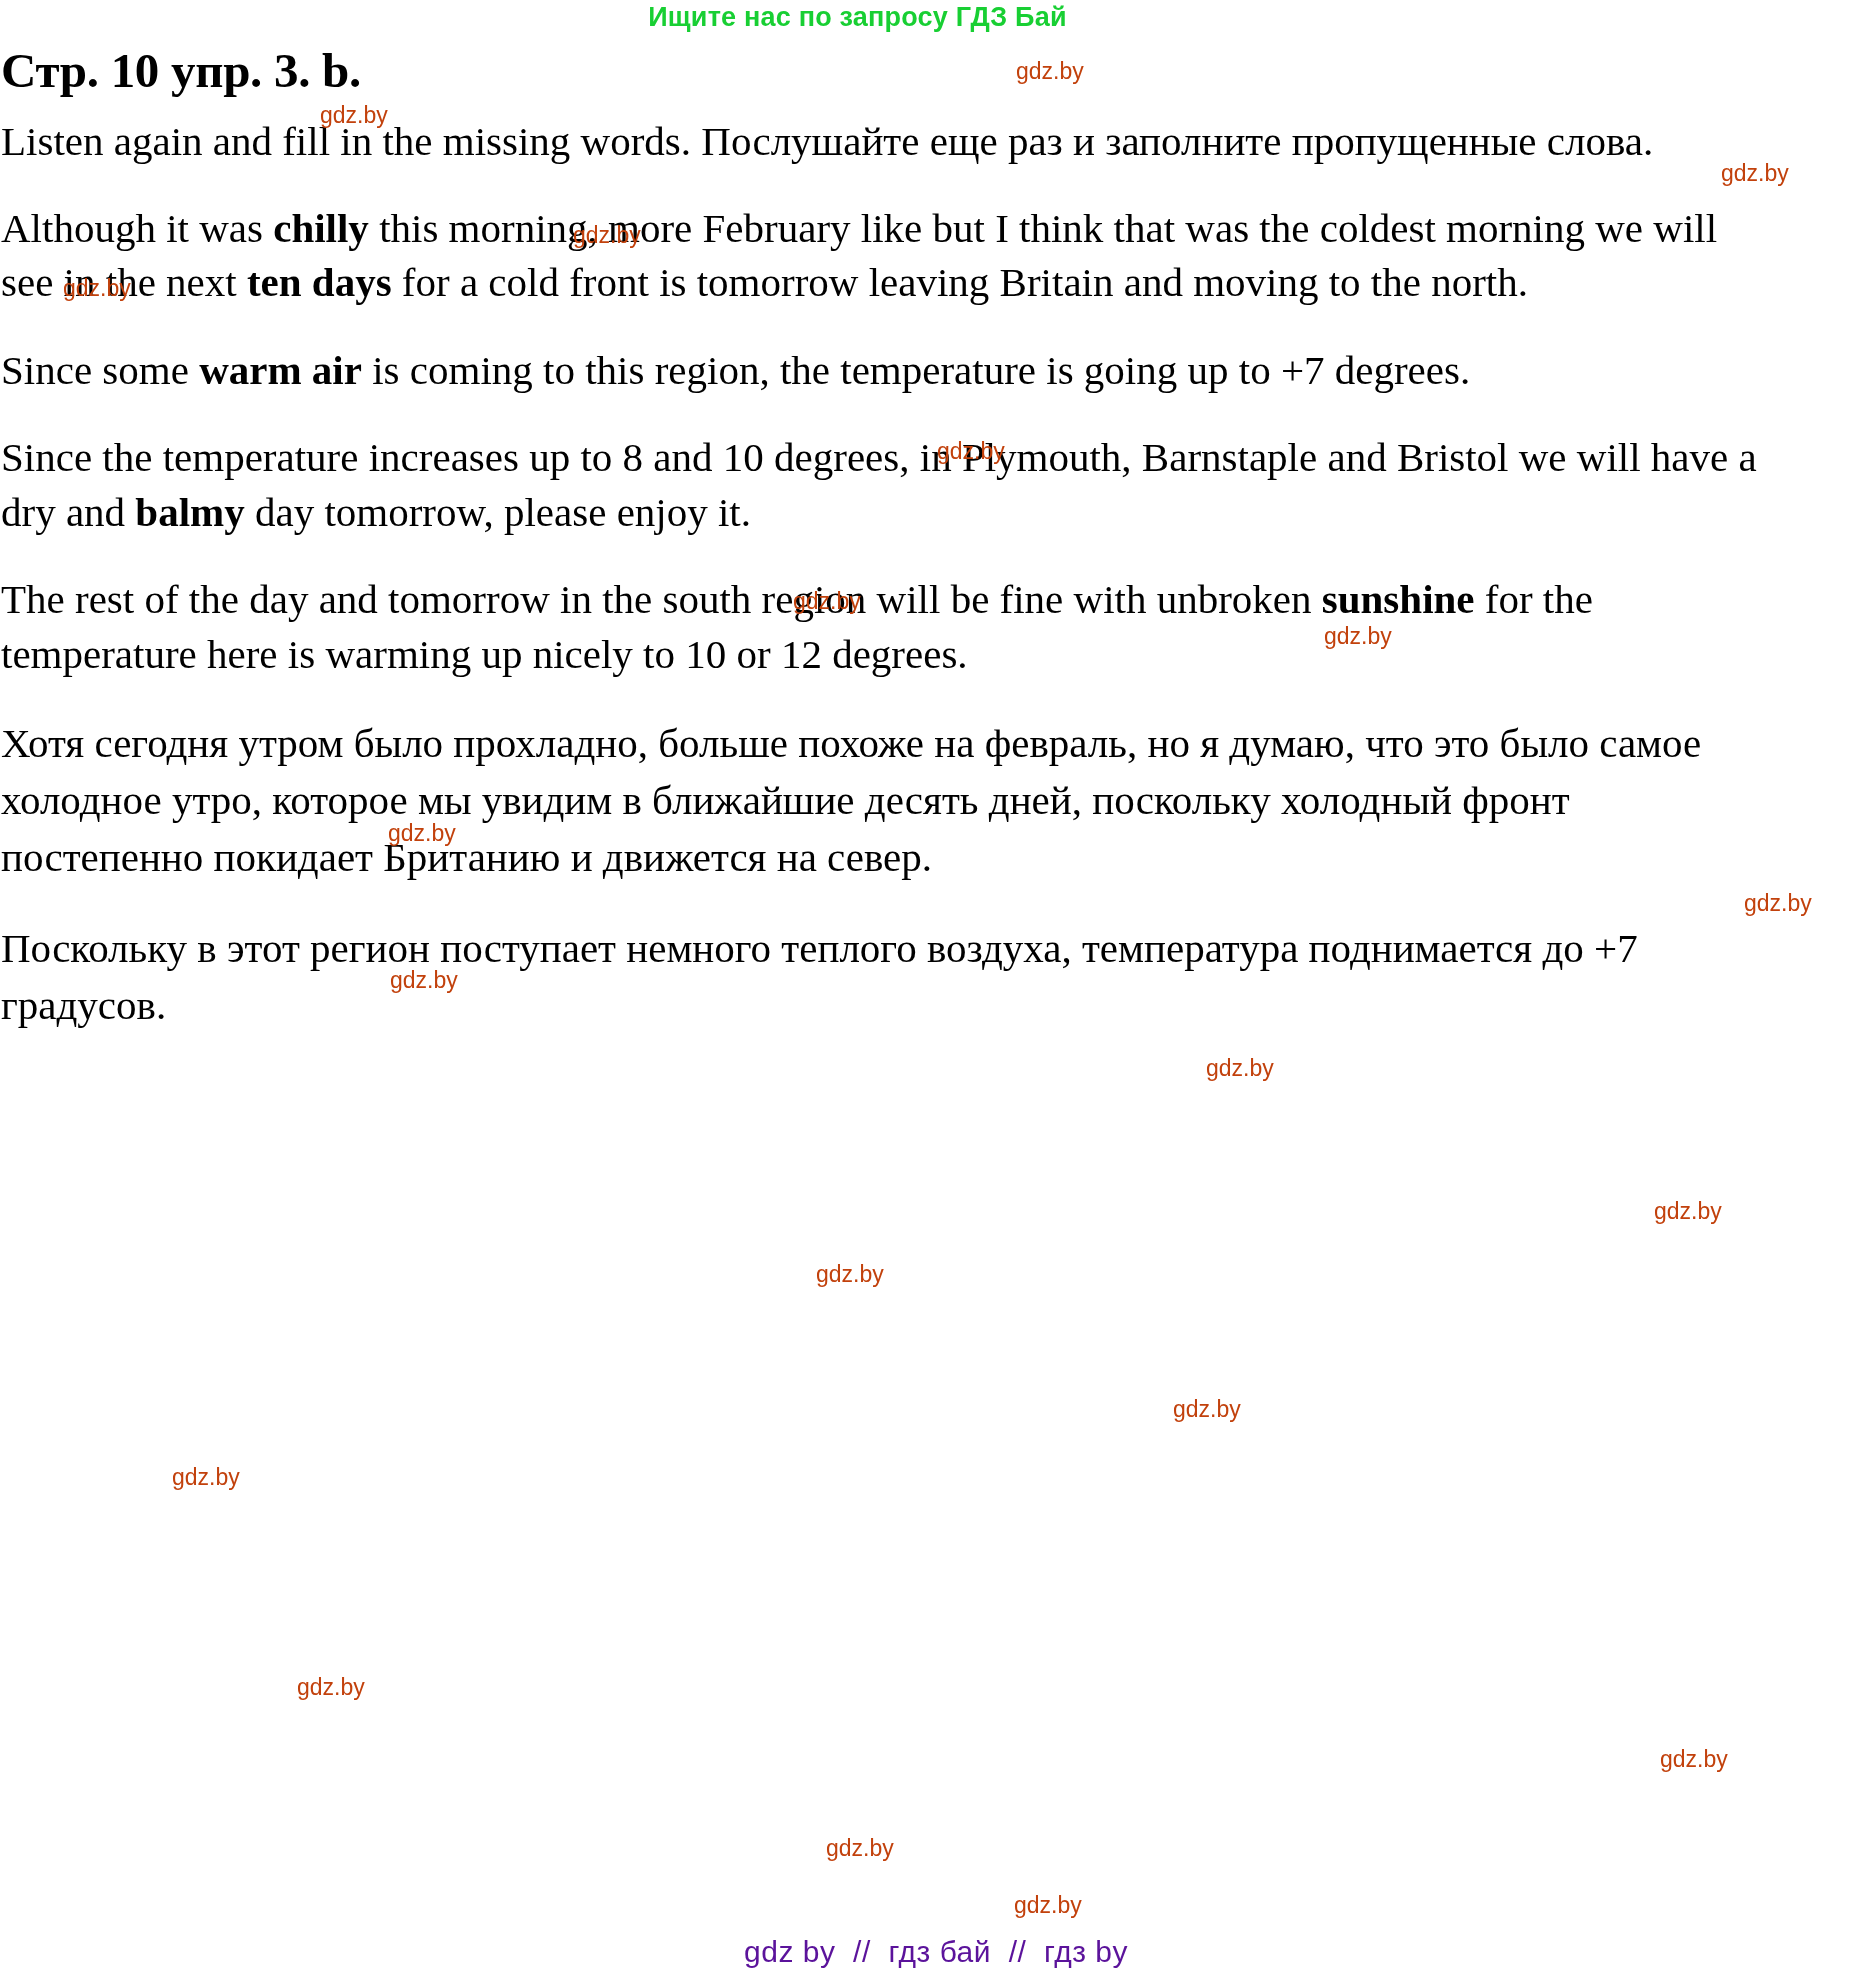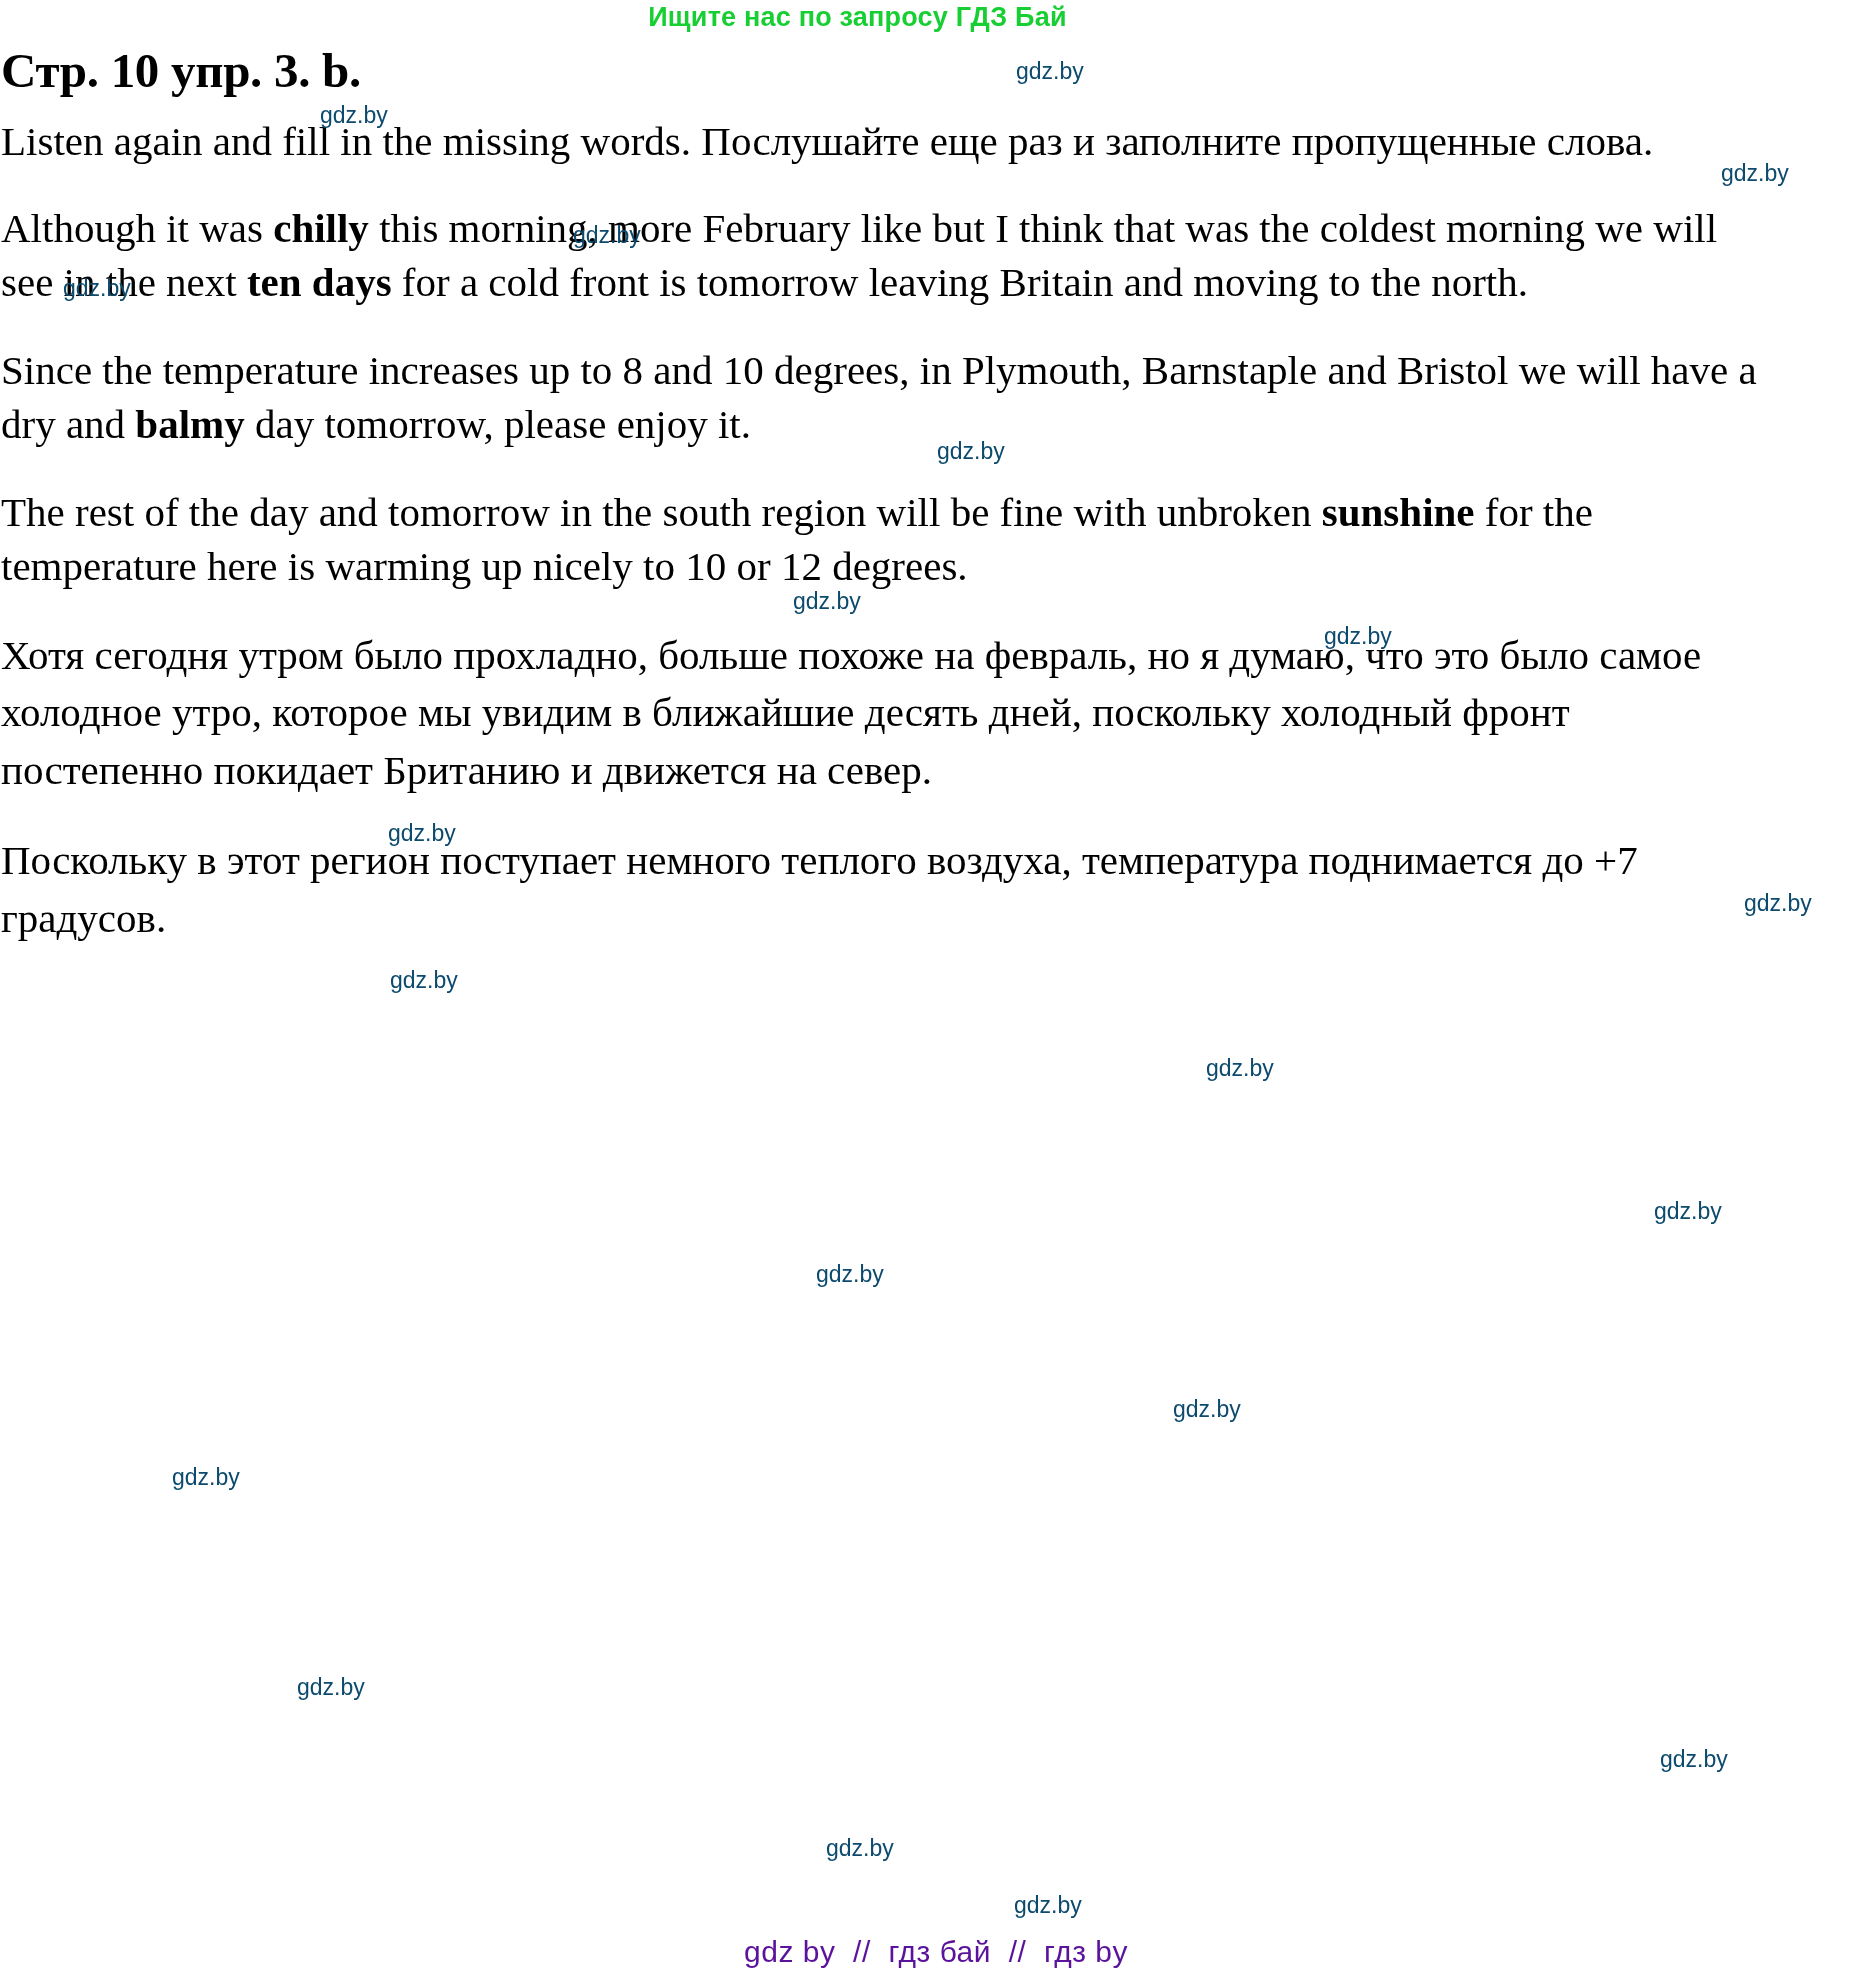--- a/index.html
+++ b/index.html
@@ -61,21 +61,21 @@
   }
   .para b { font-weight: bold; }
 
   .block-ru .para { line-height: 1.40; }
 
   
   .wm {
     position: absolute;
     font-family: "Liberation Sans", sans-serif;
     font-size: 23px;
-    color: #0c4a6e;
+    color: #c2410c;
     white-space: nowrap;
     pointer-events: none;
   }
 
   
   .footer-links {
     position: absolute;
     left: 0;
     top: 1935px;
     width: 1872px;
@@ -93,20 +93,21 @@
 <div class="promo-banner">Ищите нас по запросу ГДЗ Бай</div>
 
 <div class="page">
 
   <h1 class="page-title">Стр. 10 упр. 3. b.</h1>
 
   <p class="task-instruction">Listen again and fill in the missing words. Послушайте еще раз и заполните пропущенные слова.</p>
 
   <div class="block-en">
       <p class="para"><span>Although it was </span><b>chilly</b><span> this morning, more February like but I think that was the coldest morning we will see in the next </span><b>ten days</b><span> for a cold front is tomorrow leaving Britain and moving to the north.</span></p>
+      <p class="para"><span>Since some </span><b>warm air</b><span> is coming to this region, the temperature is going up to +7 degrees.</span></p>
       <p class="para"><span>Since the temperature increases up to 8 and 10 degrees, in Plymouth, Barnstaple and Bristol we will have a dry and </span><b>balmy</b><span> day tomorrow, please enjoy it.</span></p>
       <p class="para"><span>The rest of the day and tomorrow in the south region will be fine with unbroken </span><b>sunshine</b><span> for the temperature here is warming up nicely to 10 or 12 degrees.</span></p>
     </div>
 
   <div class="block-ru">
       <p class="para"><span>Хотя сегодня утром было прохладно, больше похоже на февраль, но я думаю, что это было самое холодное утро, которое мы увидим в ближайшие десять дней, поскольку холодный фронт постепенно покидает Британию и движется на север.</span></p>
       <p class="para"><span>Поскольку в этот регион поступает немного теплого воздуха, температура поднимается до +7 градусов.</span></p>
     </div>
 
 </div>

